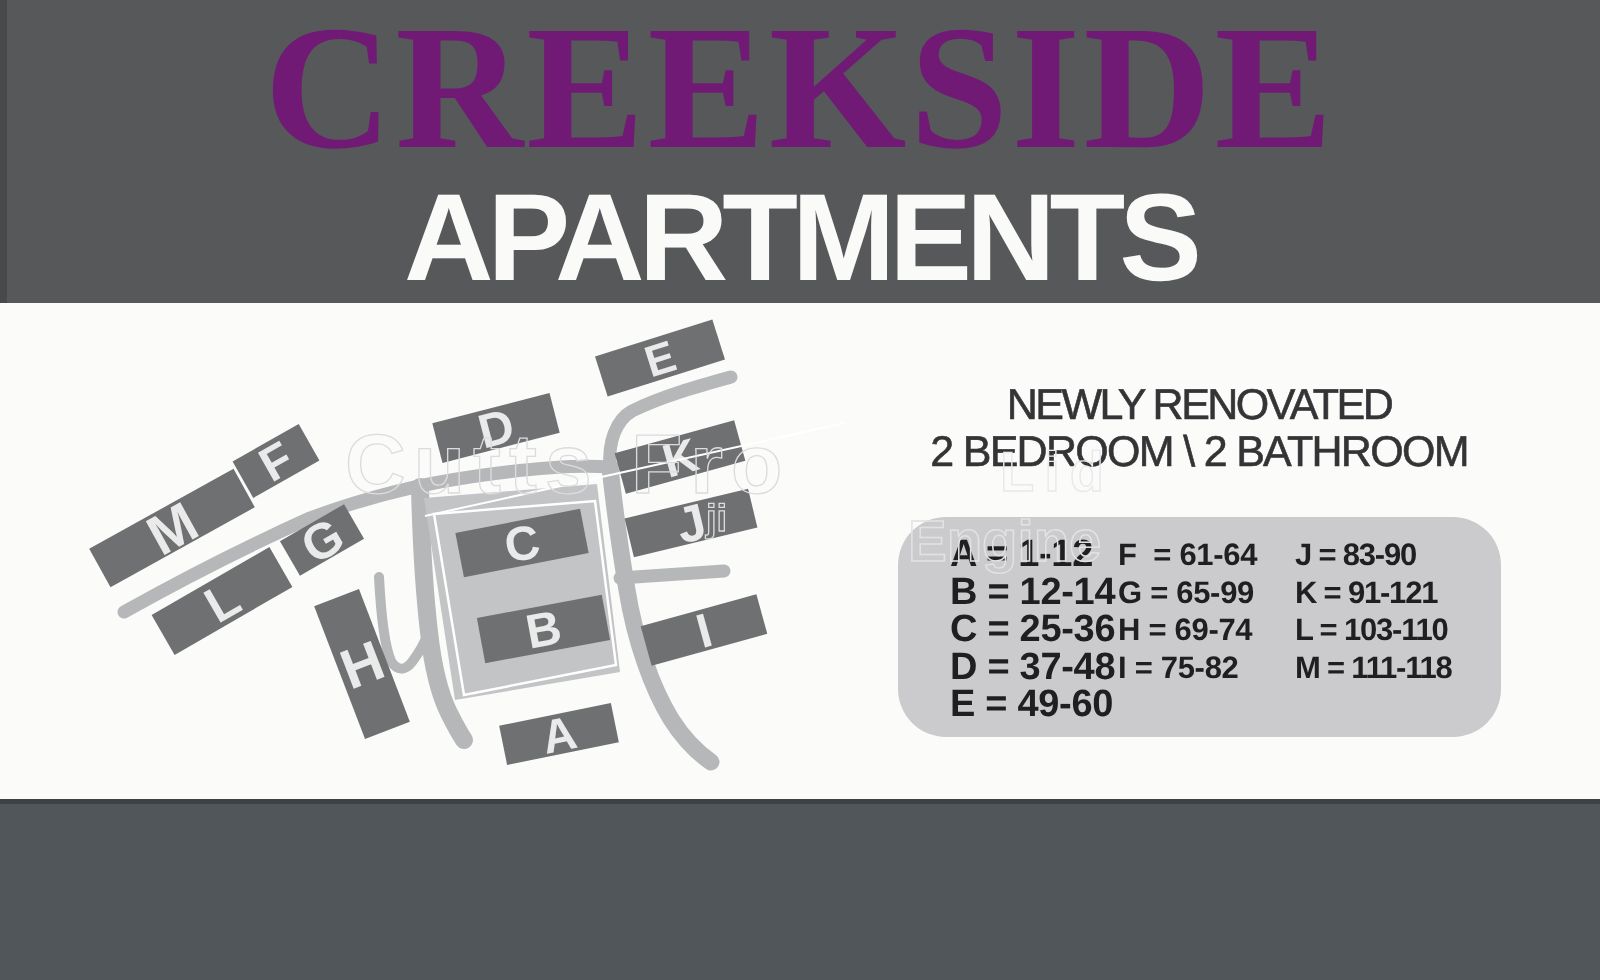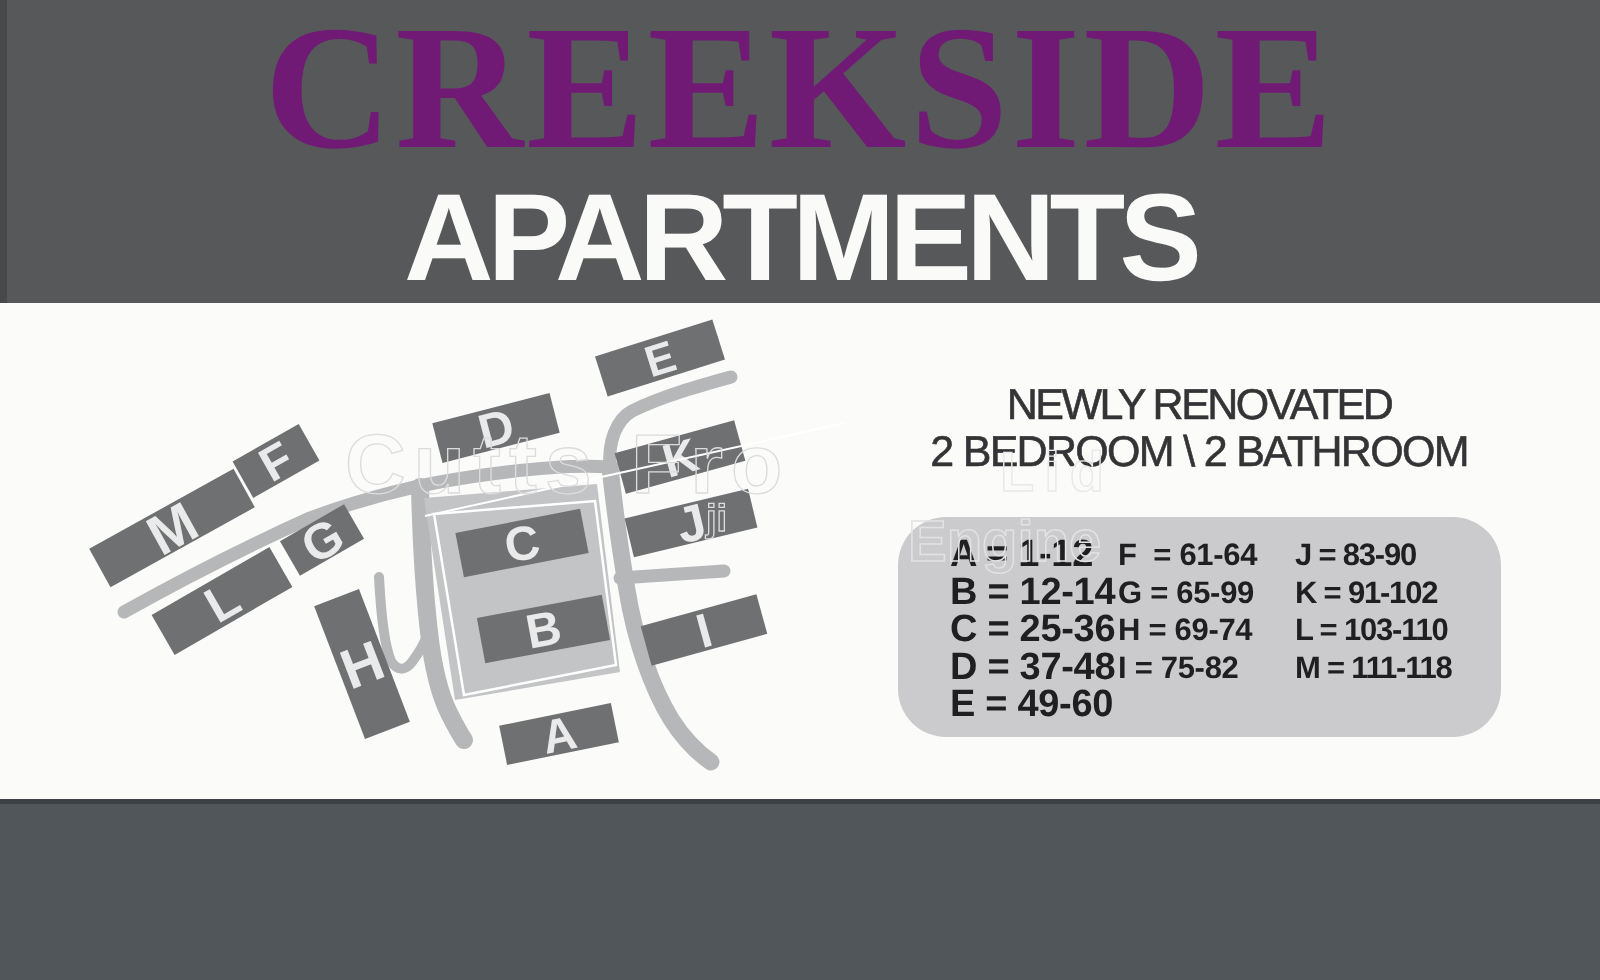--- a/index.html
+++ b/index.html
@@ -115,21 +115,21 @@
 C = 25-36
 D = 37-48
 E = 49-60</div>
 
 <div class="abs" style="left:1118px;top:536px;font-size:31px;font-weight:bold;color:#1F1F22;line-height:37.5px;letter-spacing:-0.3px;white-space:pre;">F  = 61-64
 G = 65-99
 H = 69-74
 I = 75-82</div>
 
 <div class="abs" style="left:1295px;top:536px;font-size:31px;font-weight:bold;color:#1F1F22;line-height:37.5px;letter-spacing:-1.2px;white-space:pre;">J = 83-90
-K = 91-102
+K = 91-121
 L = 103-110
 M = 111-118</div>
 
 <svg class="abs" style="left:0;top:0;" width="1600" height="980" viewBox="0 0 1600 980">
   <path d="M 425 516 L 845 423" stroke="#FFFFFF" stroke-width="2" fill="none"></path>
   <g fill="none" font-family="Liberation Sans" font-weight="bold">
     <text x="345" y="493" font-size="84" letter-spacing="8" stroke="#DCDCDE" stroke-width="1.3">Cutts Fro</text>
     <text x="908" y="561" font-size="58" letter-spacing="0" stroke="#E2E2E4" stroke-width="1.5">Engine</text>
     <text x="706" y="531" font-size="38" stroke="#DCDCDE" stroke-width="1.3">ji</text>
     <text x="1000" y="491" font-size="56" letter-spacing="10" stroke="#E9E9EB" stroke-width="1.4">Lid</text>

